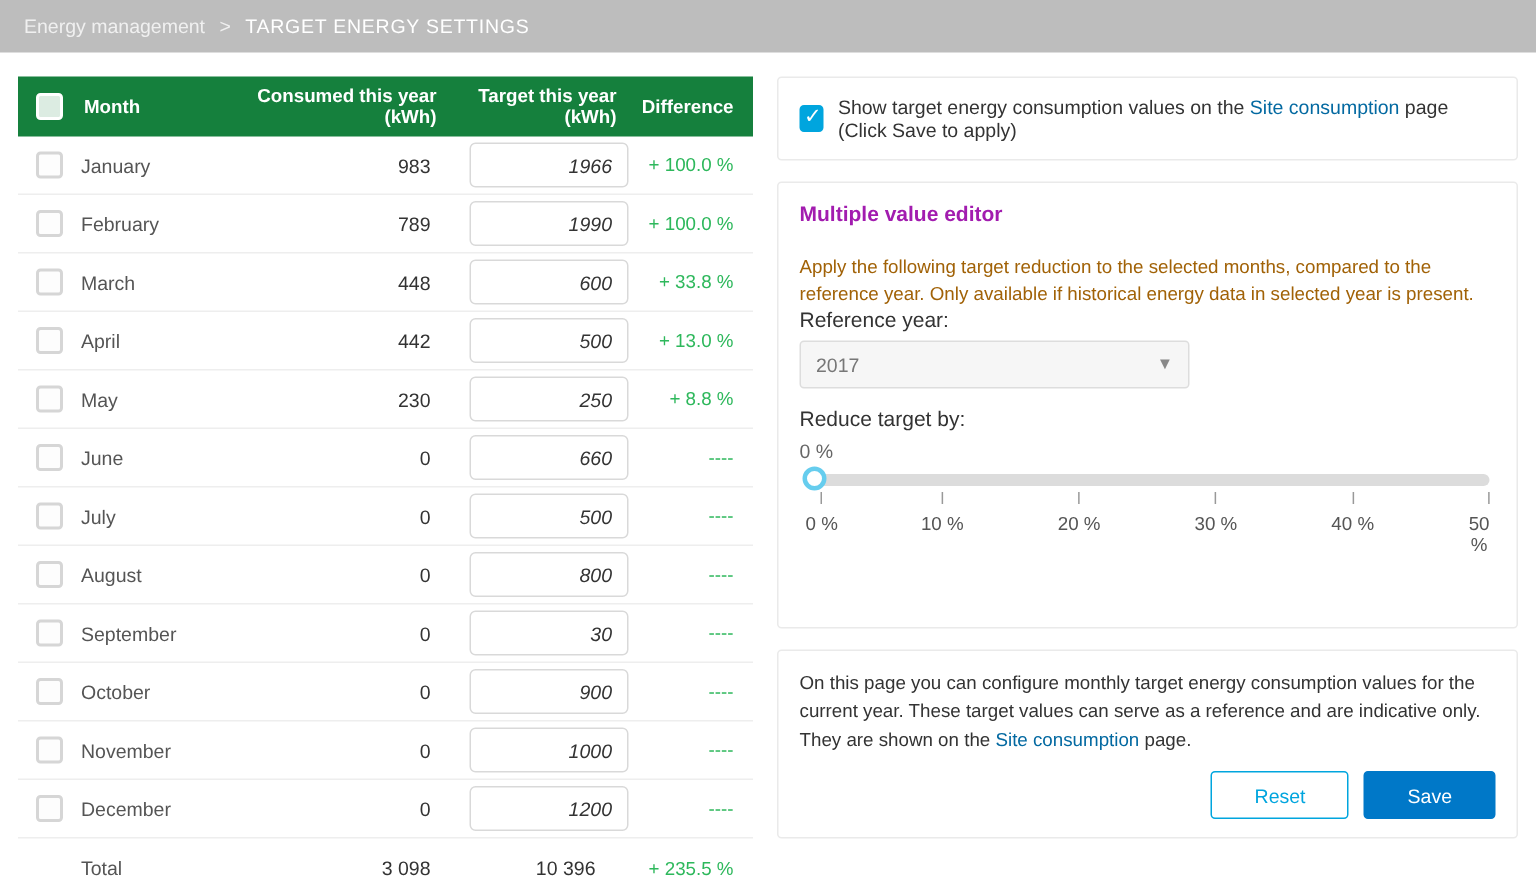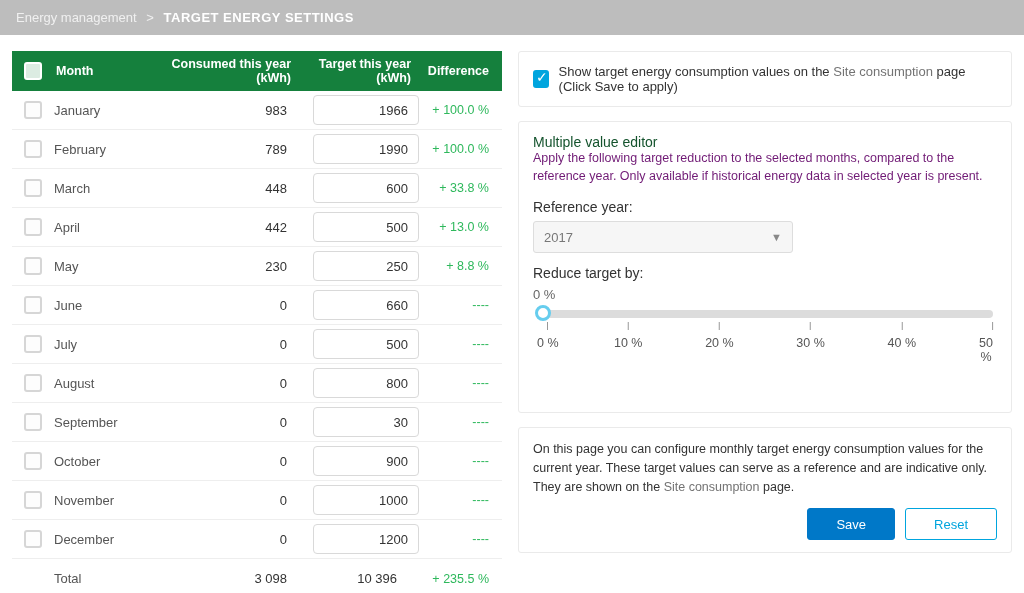--- a/index.html
+++ b/index.html
@@ -1,20 +1,20 @@
 <!DOCTYPE html>
 <html><head>
 <meta charset="utf-8">
 <style>
   * { box-sizing: border-box; margin: 0; padding: 0; }
   body { font-family: "Segoe UI", Arial, sans-serif; font-size: 13px; color: #333; background: #fff; width: 1024px; }
   .breadcrumb { background: #bdbdbd; color: #fff; padding: 10px 16px; font-size: 13px; }
   .breadcrumb .parent { color: #f0f0f0; }
   .breadcrumb .sep { margin: 0 6px; color: #f0f0f0; }
-  .breadcrumb .current { font-weight: 700; letter-spacing: .5px; }
+  .breadcrumb .current { font-weight: 400; letter-spacing: .5px; }
   .content { display: flex; gap: 16px; padding: 16px 12px; }
   .left { width: 490px; }
   .right { flex: 1; display: flex; flex-direction: column; gap: 14px; }
 
   .thead { background: #15803d; color: #fff; display: flex; align-items: center; height: 40px; font-weight: 600; font-size: 12.5px; }
   .thead .col-chk { width: 42px; display:flex; justify-content:center; }
   .thead .col-month { width: 110px; padding-left: 2px; }
   .thead .col-consumed { width: 135px; text-align: right; padding-right: 8px; }
   .thead .col-target { width: 120px; text-align: right; padding-right: 8px; }
   .thead .col-diff { width: 80px; text-align: right; padding-right: 10px; }
@@ -25,28 +25,28 @@
   .row .col-month { width: 110px; color: #555; }
   .row .col-consumed { width: 135px; text-align: right; padding-right: 12px; color: #333; }
   .row .col-target { width: 120px; display:flex; justify-content:flex-end; }
   .row .col-diff { width: 80px; text-align: right; padding-right: 10px; color: #2eb85c; font-size: 12.5px; }
 
   .chk { width: 18px; height: 18px; border: 2px solid #d6d6d6; border-radius: 3px; background:#fdfdfd; display:inline-block; }
   .chk.hdr { border-color: #fff; background: rgba(255,255,255,.85); border-radius:3px;}
   .chk.checked { background:#00a5de; border-color:#00a5de; position:relative;}
   .chk.checked::after { content:"✓"; color:#fff; position:absolute; top:-3px; left:1px; font-size:14px;}
 
-  .tinput { width: 106px; height: 30px; border: 1px solid #d9d9d9; border-radius: 4px; text-align: right; padding: 12px 10px; font-size: 13px; color:#333; }
+  .tinput { width: 106px; height: 30px; border: 1px solid #d9d9d9; border-radius: 4px; text-align: right; padding: 12px 10px; font-size: 13px; color:#333;font-style:italic; }
 
   .panel { border: 1px solid #eaeaea; border-radius: 3px; padding: 12px 14px; }
   .show-row { display:flex; align-items:center; gap:10px; font-size:13px; color:#333;}
-  .link { color:#737373; }
-
-  .mve-title { color:#14532d; font-weight:400; font-size:14px; margin-bottom:0;}
-  .mve-desc { font-size:12.5px; color:#701a75; margin-bottom:14px; line-height:1.4;}
+  .link { color:#0369a1; }
+
+  .mve-title { color:#a21caf; font-weight:700; font-size:14px; margin-bottom:20px;}
+  .mve-desc { font-size:12.5px; color:#a16207; margin-bottom:0; line-height:1.4;}
   .lbl { font-size:14px; color:#333; margin-bottom:6px; display:block;}
   .select { width: 260px; height: 32px; border:1px solid #ddd; border-radius:3px; background:#f6f6f6; padding:0 10px; display:flex; align-items:center; justify-content:space-between; color:#777; font-size:13px;}
   .select .caret { color:#888; font-size:11px;}
   .slider-wrap { margin-top: 12px; }
   .slider-val { color:#666; font-size:13px; margin-bottom:4px; }
   .slider-track { position:relative; height:8px; background:#dcdcdc; border-radius:4px; margin:8px 4px 4px 4px;}
   .slider-thumb { position:absolute; left:-2px; top:-5px; width:16px; height:16px; border-radius:50%; background:#fff; border:3px solid #66cdee; }
 
   .info-text { font-size:12.5px; color:#333; line-height:1.5; margin-bottom:12px;}
   .btn-row { display:flex; justify-content:flex-end; gap:10px;}
@@ -254,18 +254,18 @@
           <div class="tk" style="left:100%;transform:translateX(-100%)"><span class="bar" style="margin-left:auto;margin-right:0"></span><span>50 %</span></div>
         </div>
       </div>
     </div>
 
     <div class="panel">
       <div class="info-text">
         <span>On this page you can configure monthly target energy consumption values for the current year. These target values can serve as a reference and are indicative only. They are shown on the </span><span class="link">Site consumption</span><span> page.</span>
       </div>
       <div class="btn-row">
+        <button class="btn btn-reset">Reset</button>
         <button class="btn btn-save">Save</button>
-        <button class="btn btn-reset">Reset</button>
       </div>
     </div>
   </div>
 </div>
 
 </body></html>

